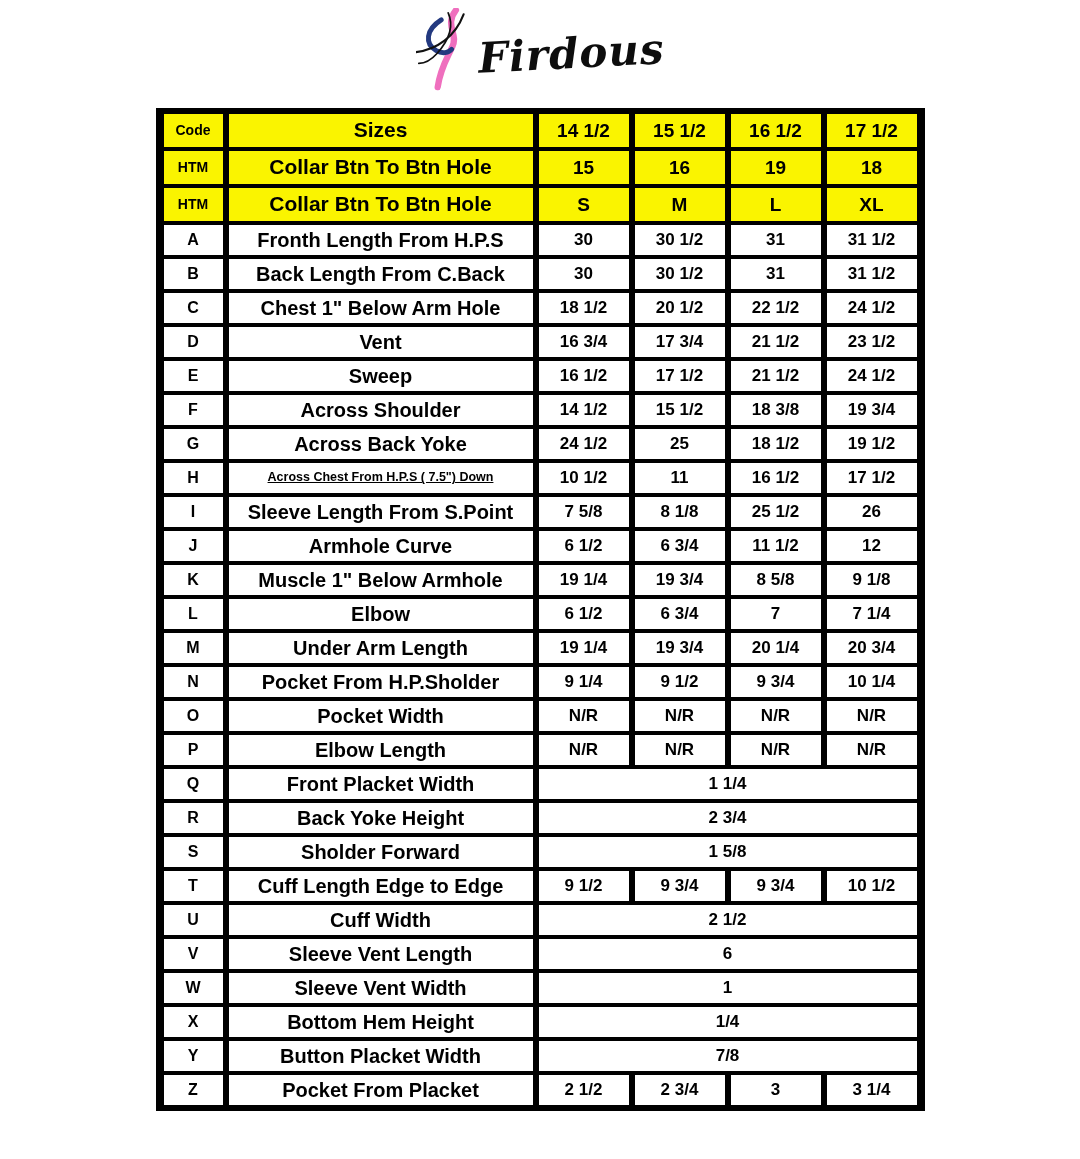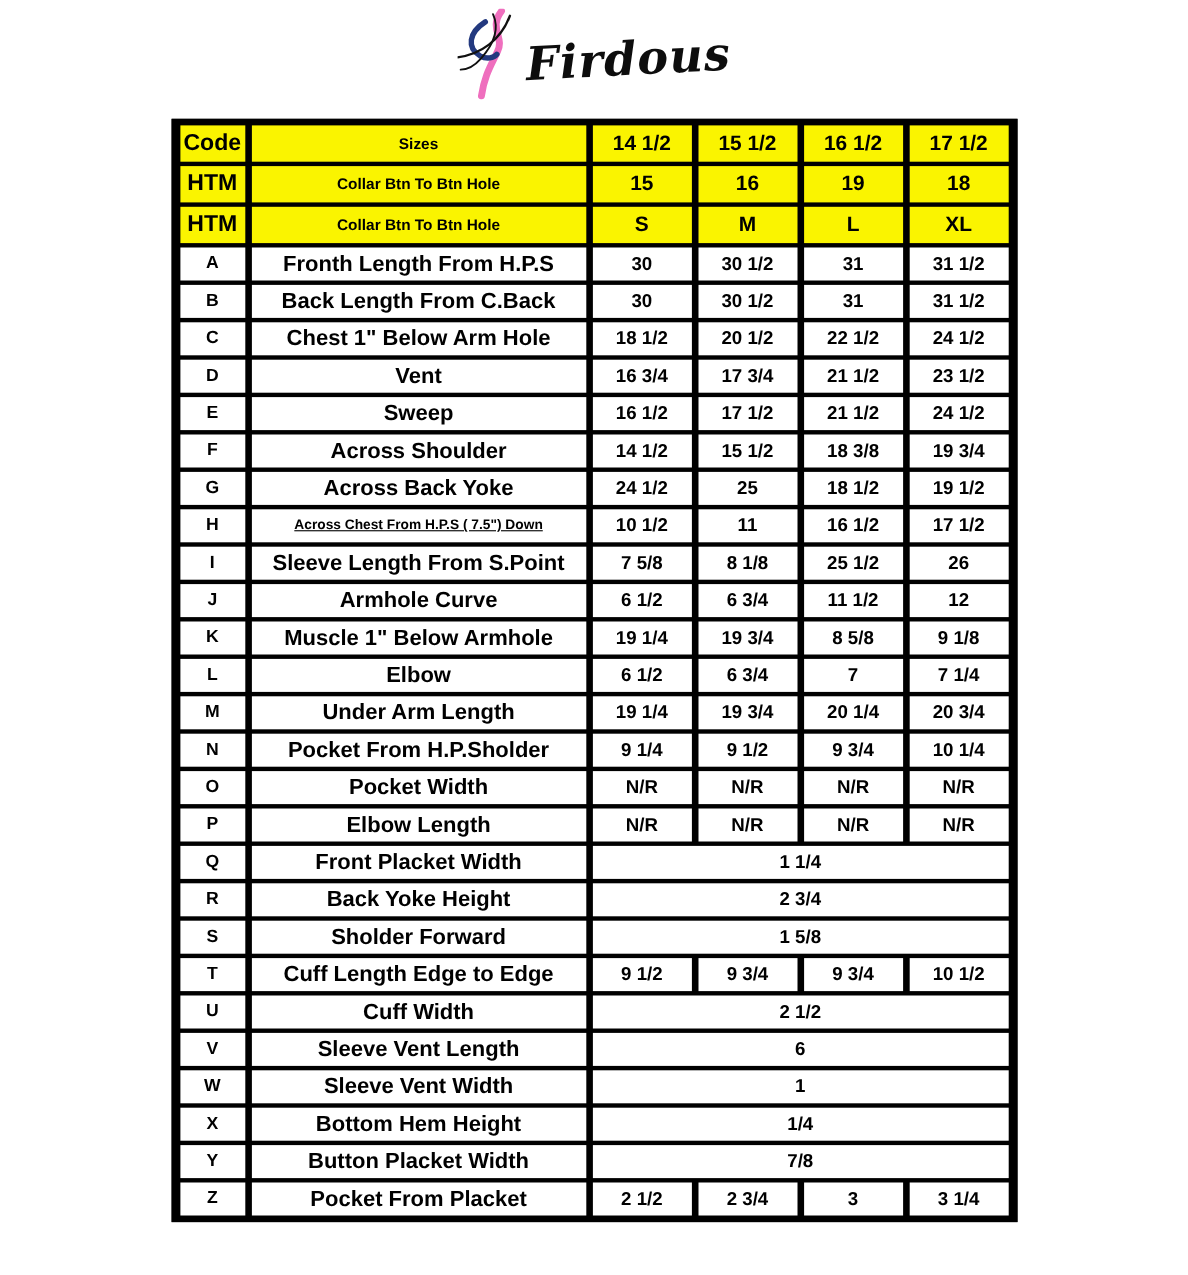--- a/index.html
+++ b/index.html
@@ -40,22 +40,22 @@
   }
   td{
     background:var(--cell);color:#000;text-align:center;
     font-weight:bold;height:30px;padding:0 2px;
     font-size:17px;line-height:1.05;overflow:hidden;white-space:nowrap;
   }
   td.code{width:55px;font-size:16px;}
   td.label{width:300px;font-size:20px;}
   td.val{width:86px;font-size:17px;}
   tr.hrow td{background:var(--yellow);height:33px;}
-  tr.hrow td.label{font-size:14px;}
-  tr.hrow td.code{font-size:21px;}
+  tr.hrow td.label{font-size:21px;}
+  tr.hrow td.code{font-size:14px;}
   tr.hrow td.val{font-size:19px;}
   td.small{font-size:12.5px;text-decoration:underline;}
 </style>
 </head>
 <body>
 
 <div class="page">
 
   <div class="logo-row">
     <svg width="70" height="84" viewBox="0 0 100 118" aria-hidden="true">

